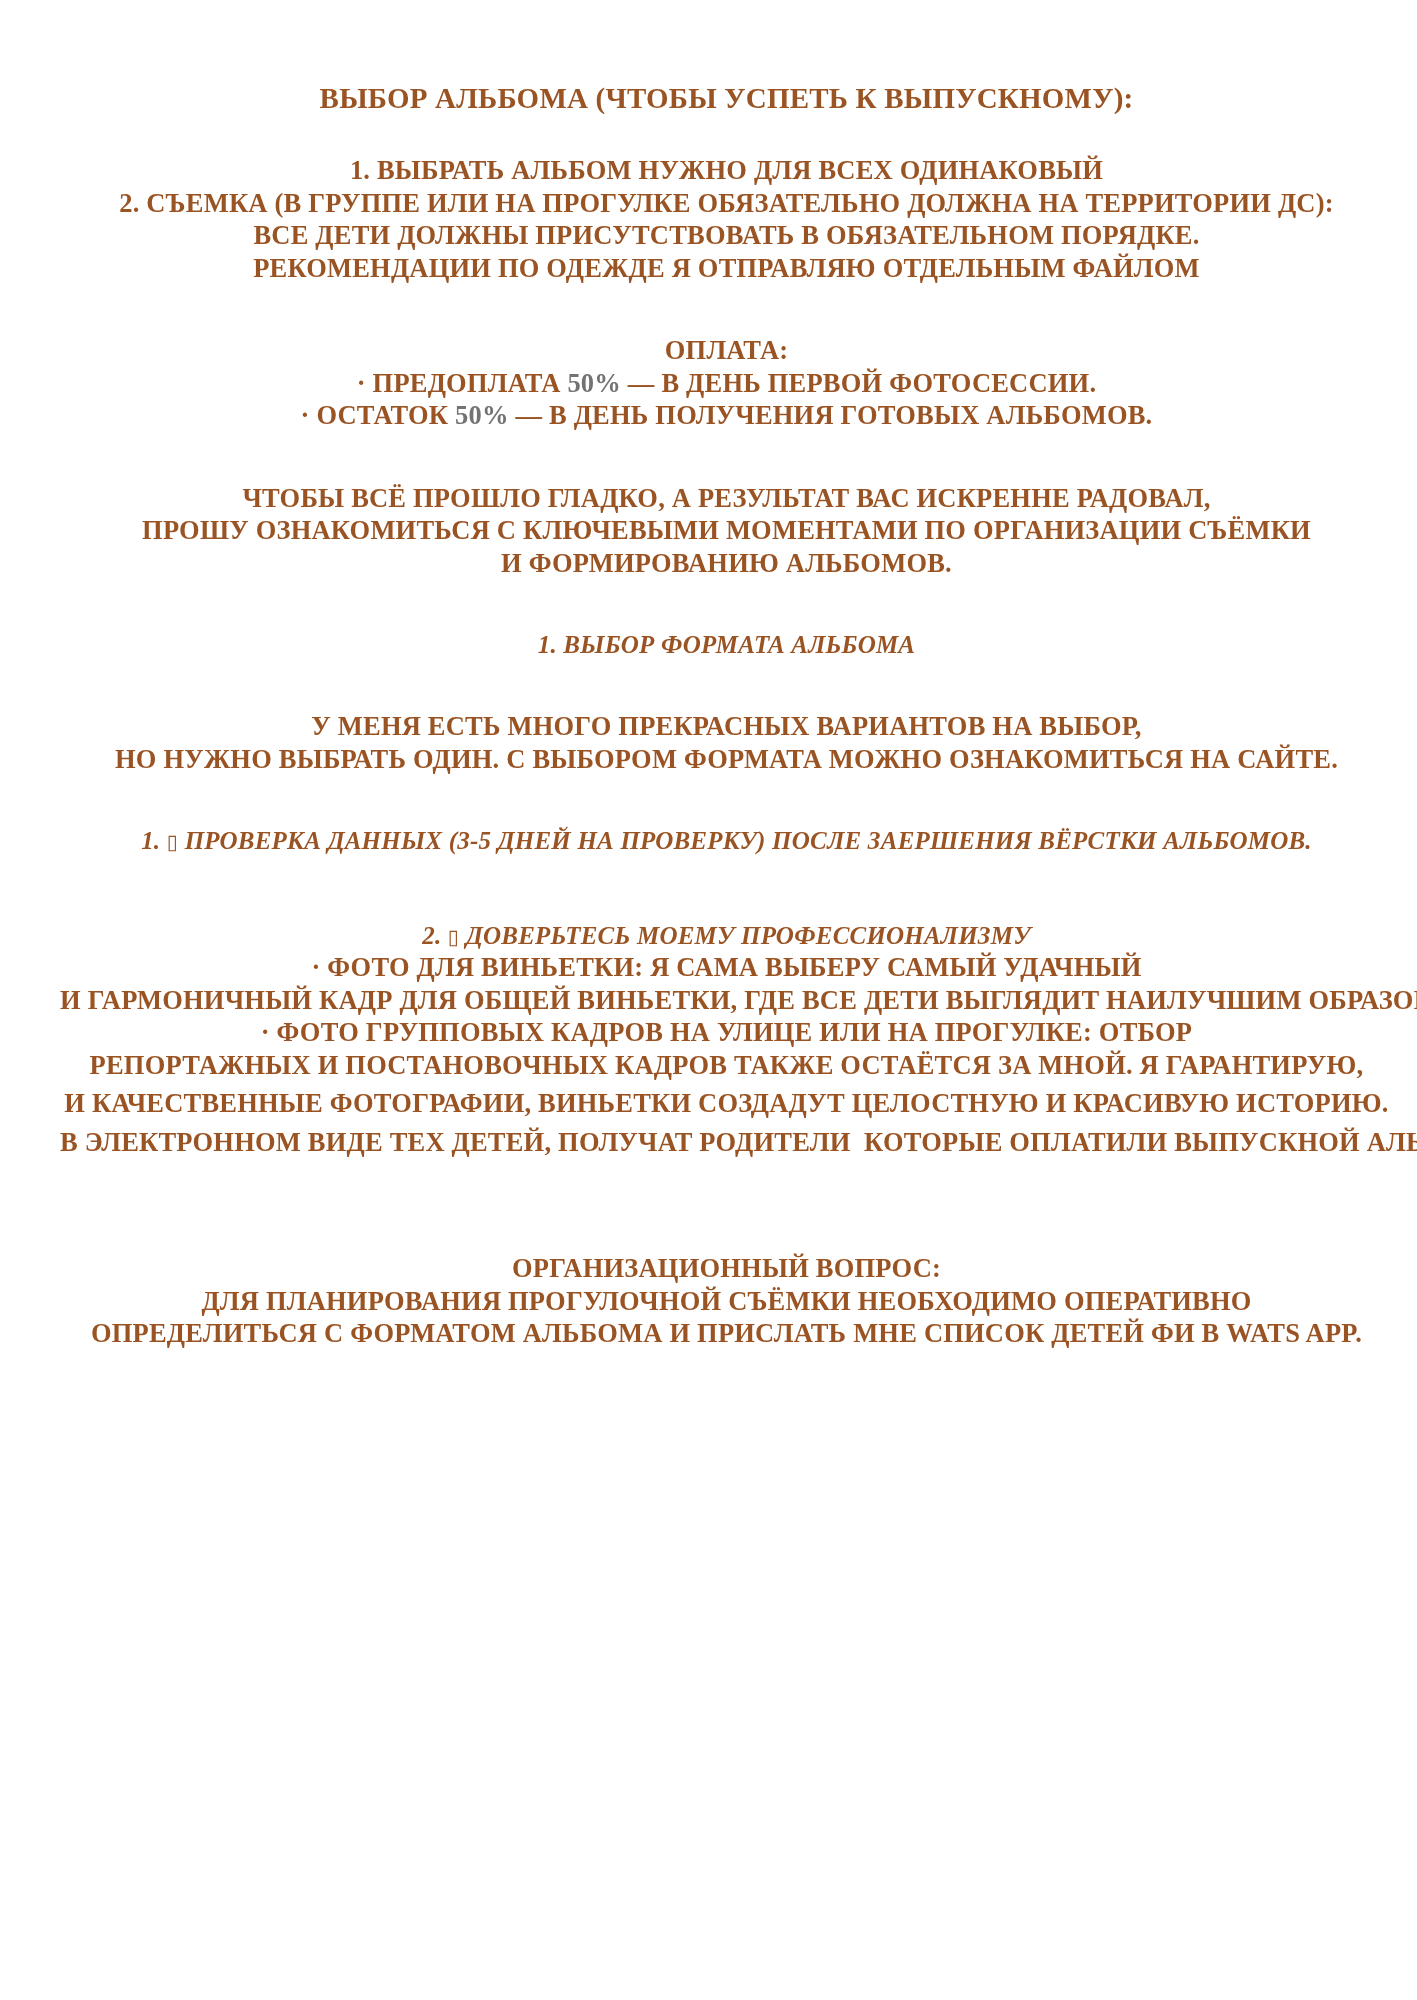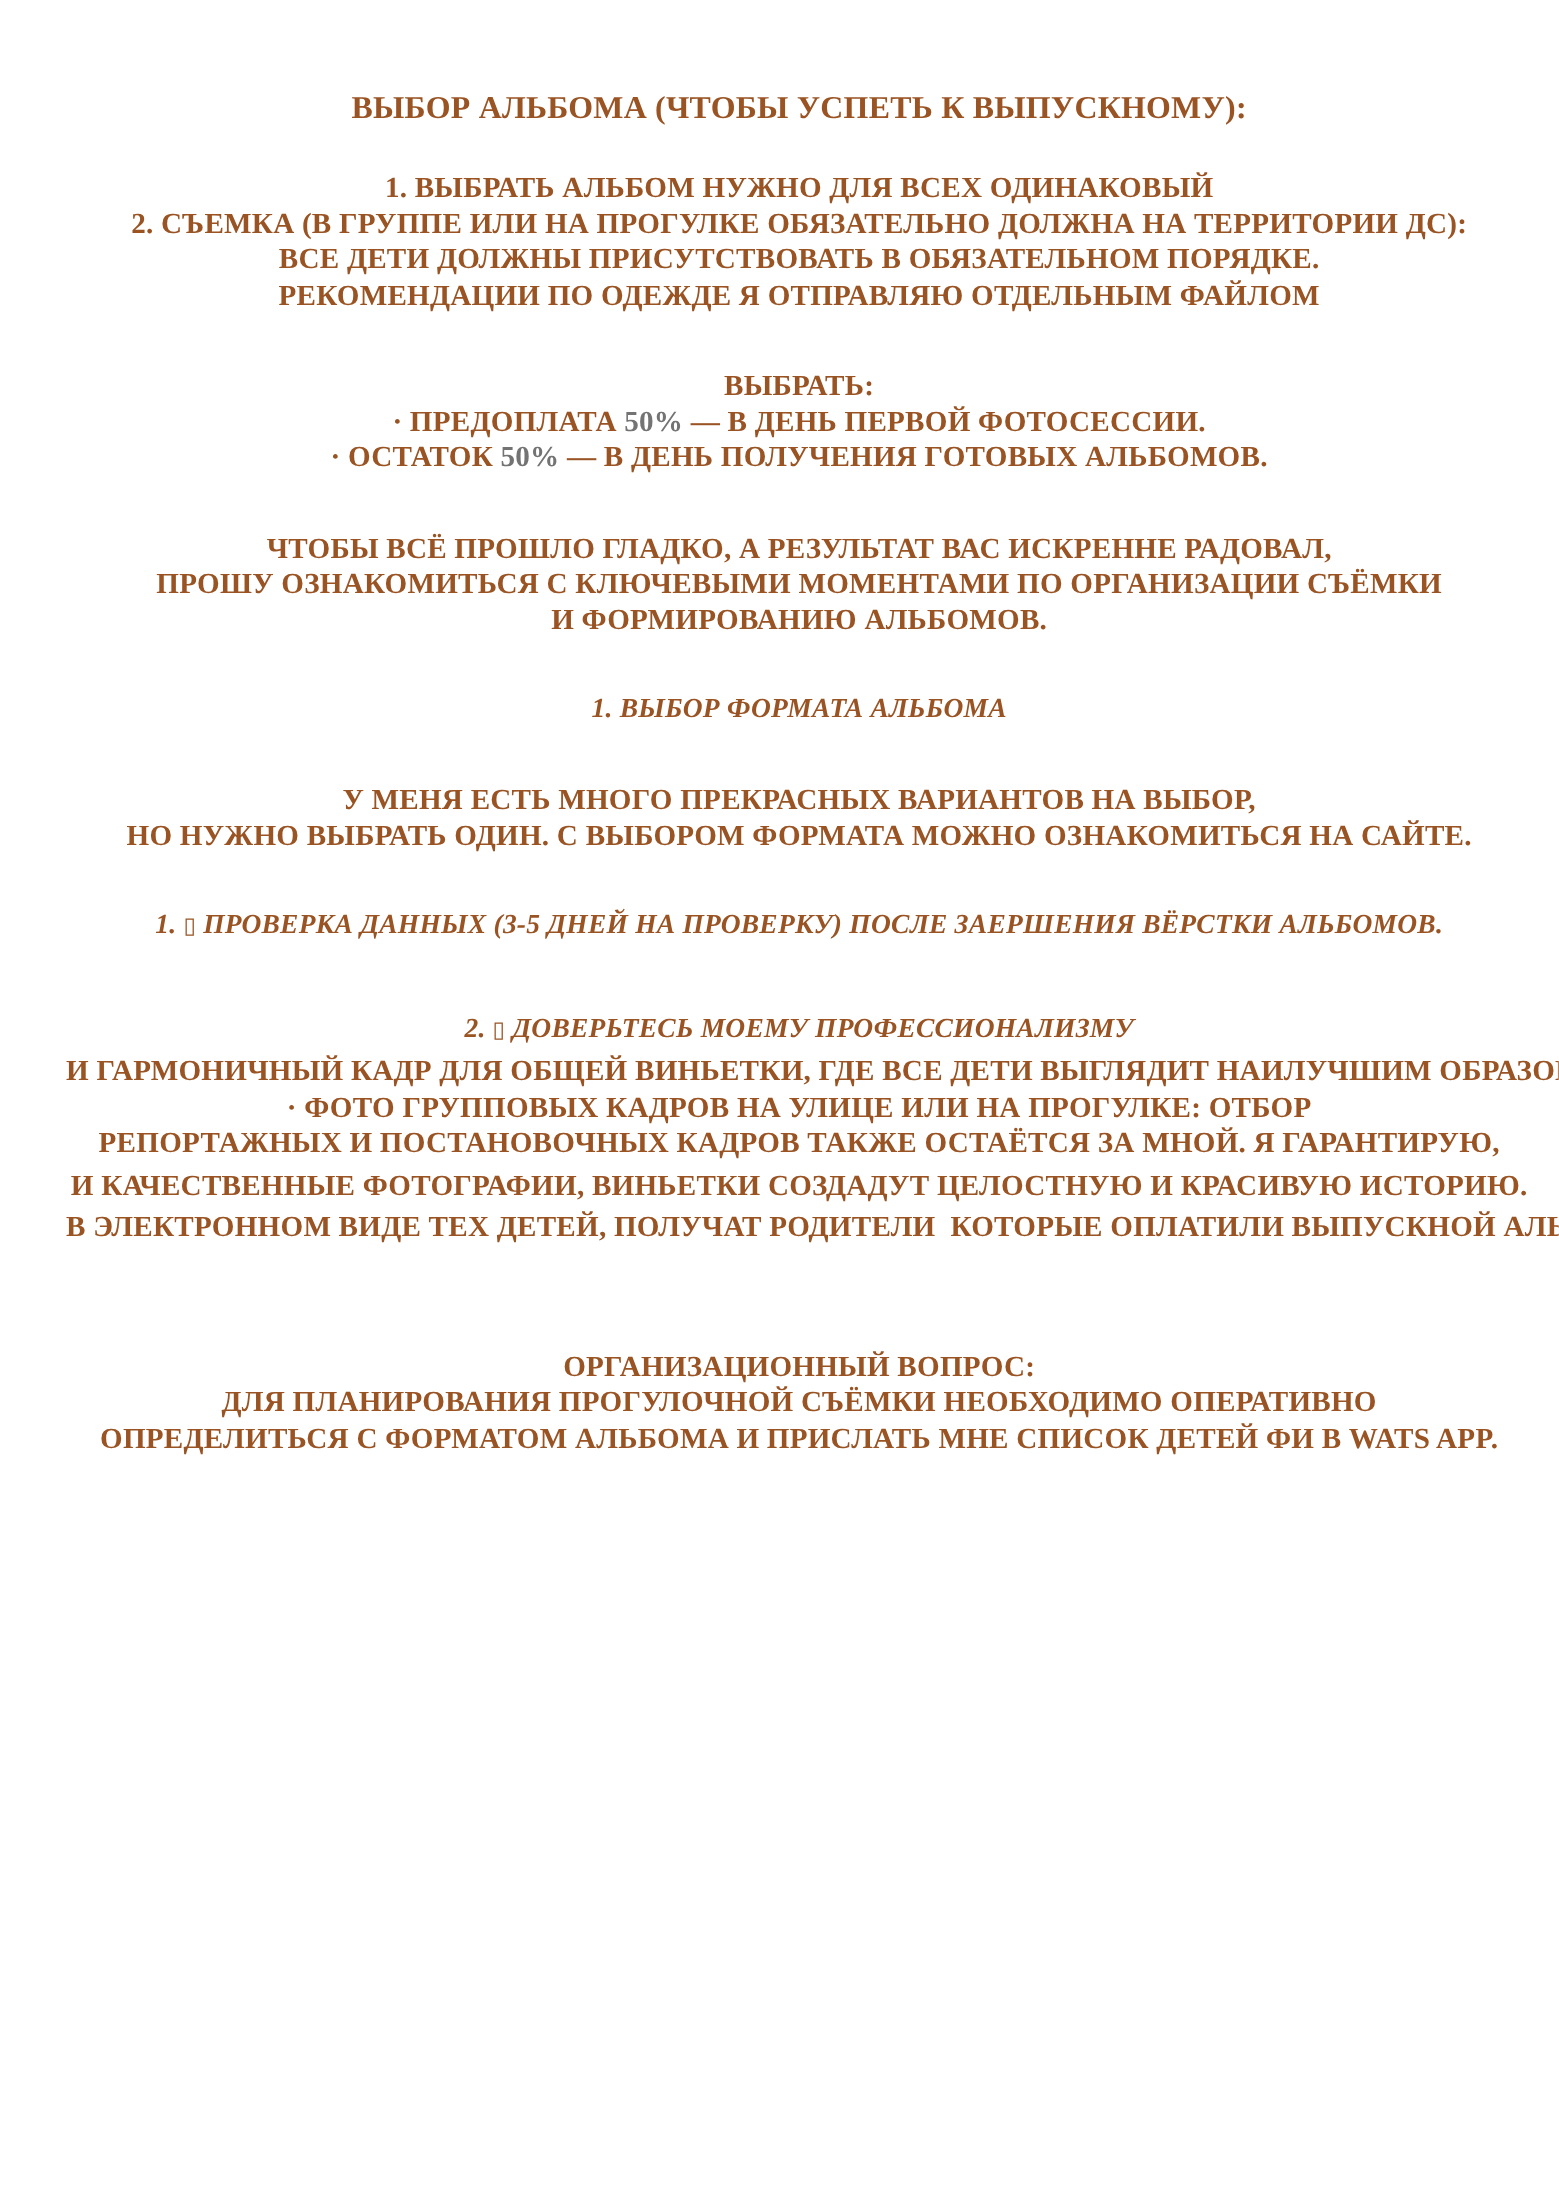--- a/index.html
+++ b/index.html
@@ -67,21 +67,21 @@
     <span class="line s-body">1. ВЫБРАТЬ АЛЬБОМ НУЖНО ДЛЯ ВСЕХ ОДИНАКОВЫЙ</span>
     <div class="gap-6"></div>
     <span class="line s-body">2. СЪЕМКА (В ГРУППЕ ИЛИ НА ПРОГУЛКЕ ОБЯЗАТЕЛЬНО ДОЛЖНА НА ТЕРРИТОРИИ ДС):</span>
     <div class="gap-6"></div>
     <span class="line s-body">ВСЕ ДЕТИ ДОЛЖНЫ ПРИСУТСТВОВАТЬ В ОБЯЗАТЕЛЬНОМ ПОРЯДКЕ.</span>
     <div class="gap-6"></div>
     <span class="line s-body">РЕКОМЕНДАЦИИ ПО ОДЕЖДЕ Я ОТПРАВЛЯЮ ОТДЕЛЬНЫМ ФАЙЛОМ</span>
 
     <div class="gap-56"></div>
 
-    <span class="line s-body">ВЫБРАТЬ:</span>
+    <span class="line s-body">ОПЛАТА:</span>
     <div class="gap-6"></div>
     <span class="line s-body"><span>· ПРЕДОПЛАТА </span><span class="accent">50%</span><span> — В ДЕНЬ ПЕРВОЙ ФОТОСЕССИИ.</span></span>
     <div class="gap-6"></div>
     <span class="line s-body"><span>· ОСТАТОК </span><span class="accent">50%</span><span> — В ДЕНЬ ПОЛУЧЕНИЯ ГОТОВЫХ АЛЬБОМОВ.</span></span>
 
     <div class="gap-56"></div>
 
     <span class="line s-body">ЧТОБЫ ВСЁ ПРОШЛО ГЛАДКО, А РЕЗУЛЬТАТ ВАС ИСКРЕННЕ РАДОВАЛ,</span>
     <div class="gap-6"></div>
     <span class="line s-body">ПРОШУ ОЗНАКОМИТЬСЯ С КЛЮЧЕВЫМИ МОМЕНТАМИ ПО ОРГАНИЗАЦИИ СЪЁМКИ</span>
@@ -99,20 +99,21 @@
     <span class="line s-body">НО НУЖНО ВЫБРАТЬ ОДИН. С ВЫБОРОМ ФОРМАТА МОЖНО ОЗНАКОМИТЬСЯ НА САЙТЕ.</span>
 
     <div class="gap-56"></div>
 
     <span class="line s-small"><span>1. </span><span class="tofu">▯</span><span> ПРОВЕРКА ДАННЫХ (3-5 ДНЕЙ НА ПРОВЕРКУ) ПОСЛЕ ЗАЕРШЕНИЯ ВЁРСТКИ АЛЬБОМОВ.</span></span>
 
     <div class="gap-70"></div>
 
     <span class="line s-small"><span>2. </span><span class="tofu">▯</span><span> ДОВЕРЬТЕСЬ МОЕМУ ПРОФЕССИОНАЛИЗМУ</span></span>
     <div class="gap-6"></div>
+    <span class="line s-body">· ФОТО ДЛЯ ВИНЬЕТКИ: Я САМА ВЫБЕРУ САМЫЙ УДАЧНЫЙ</span>
     <div class="gap-6"></div>
     <span class="line s-body">И ГАРМОНИЧНЫЙ КАДР ДЛЯ ОБЩЕЙ ВИНЬЕТКИ, ГДЕ ВСЕ ДЕТИ ВЫГЛЯДИТ НАИЛУЧШИМ ОБРАЗОМ.</span>
     <div class="gap-6"></div>
     <span class="line s-body">· ФОТО ГРУППОВЫХ КАДРОВ НА УЛИЦЕ ИЛИ НА ПРОГУЛКЕ: ОТБОР</span>
     <div class="gap-6"></div>
     <span class="line s-body">РЕПОРТАЖНЫХ И ПОСТАНОВОЧНЫХ КАДРОВ ТАКЖЕ ОСТАЁТСЯ ЗА МНОЙ. Я ГАРАНТИРУЮ,</span>
     <div class="gap-6"></div>
     <div class="gap-6"></div>
     <span class="line s-body">И КАЧЕСТВЕННЫЕ ФОТОГРАФИИ, ВИНЬЕТКИ СОЗДАДУТ ЦЕЛОСТНУЮ И КРАСИВУЮ ИСТОРИЮ.</span>
     <div class="gap-6"></div>

